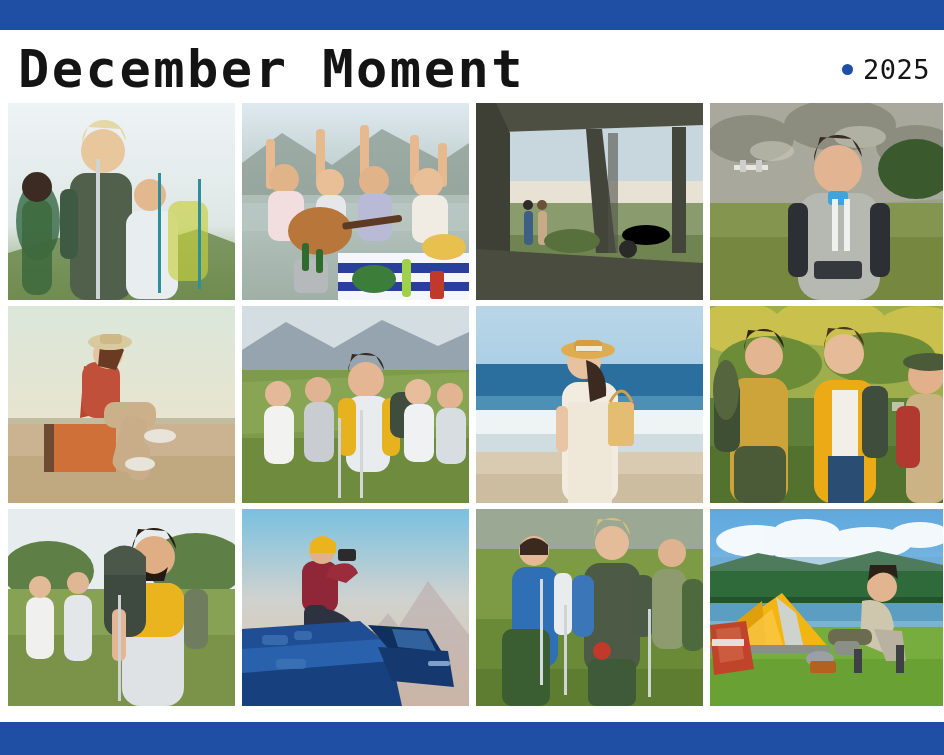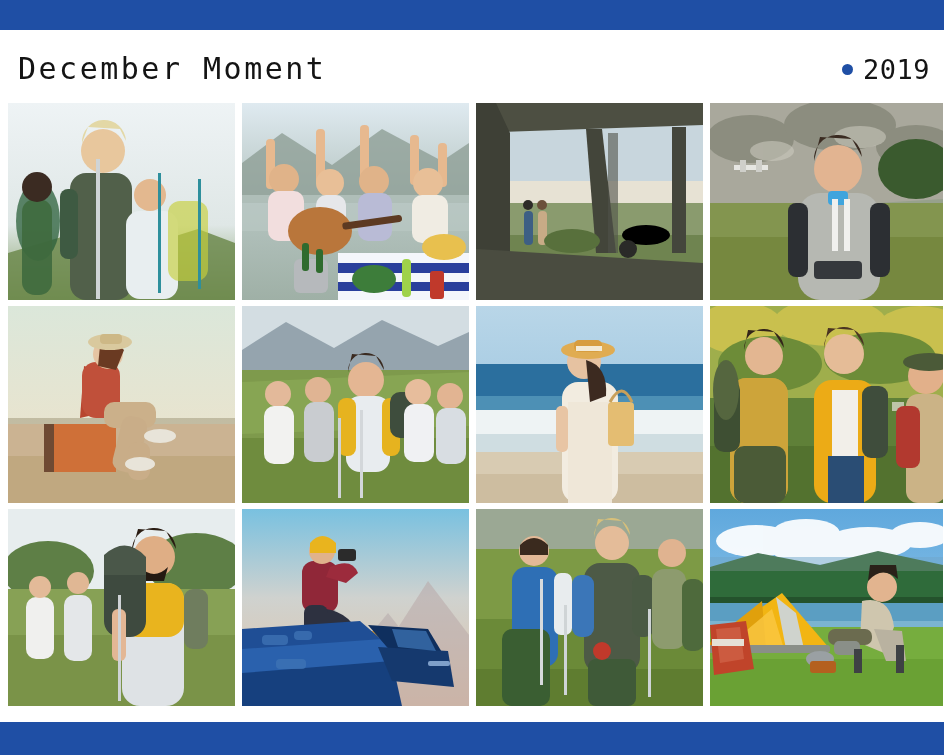--- a/index.html
+++ b/index.html
@@ -38,22 +38,22 @@
     position: absolute;
     left: 0; top: 30px;
     width: 944px; height: 73px;
     display: flex;
     align-items: center;
     justify-content: space-between;
     padding: 0 14px 0 18px;
   }
   .title {
     font-family: "DejaVu Sans Mono", monospace;
-    font-size: 30px;
-    font-weight: 400;
+    font-size: 52px;
+    font-weight: 700;
     letter-spacing: 2.5px;
     color: #141414;
     white-space: nowrap;
     line-height: 1;
     padding-top: 4px;
   }
   .year-badge {
     display: flex;
     align-items: center;
     gap: 10px;
@@ -100,21 +100,21 @@
 <body>
 
 <div class="page">
 
   <div class="bar-top"></div>
 
   <div class="header">
     <div class="title">December  Moment</div>
     <div class="year-badge">
       <span class="year-dot"></span>
-      <span class="year-text">2019</span>
+      <span class="year-text">2025</span>
     </div>
   </div>
 
   <div class="grid">
 
     <div class="cell">
       <div class="photo" title="Group of hikers with trekking poles on a mountain ridge">
         <svg viewBox="0 0 227 197" preserveAspectRatio="none">
           <defs>
               <linearGradient id="g1" x1="0" y1="0" x2="0" y2="1">

